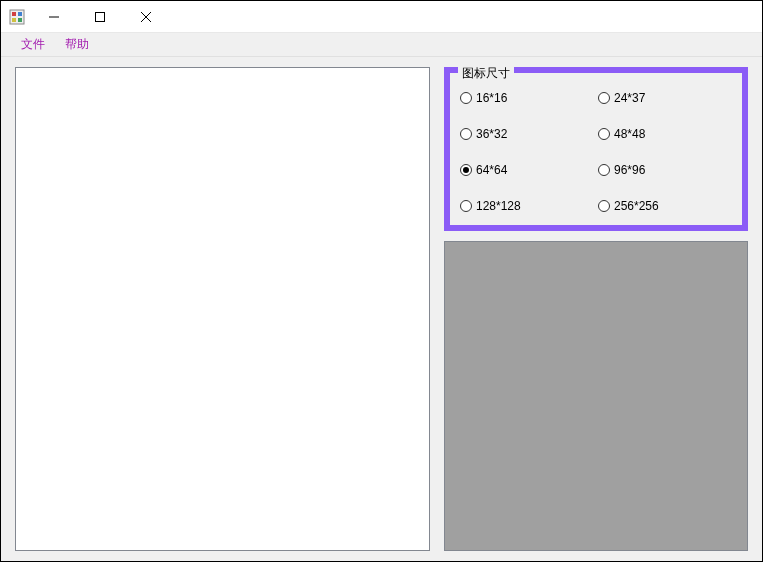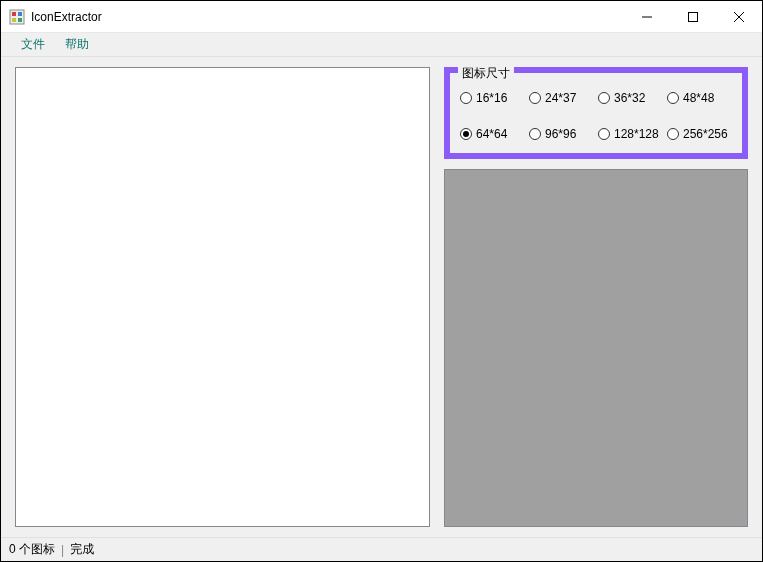--- a/index.html
+++ b/index.html
@@ -56,21 +56,21 @@
       height: 24px;
       background: #f0f0f0;
       display: flex;
       align-items: center;
       padding-left: 10px;
       border-bottom: 1px solid #e0e0e0;
     }
     .menu-item {
       padding: 2px 10px;
       font-size: 12px;
-      color: #0f766e;
+      color: #a21caf;
     }
     .client {
       flex: 1;
       display: flex;
       padding: 10px 14px 10px 14px;
       gap: 14px;
     }
     .left-panel {
       flex: 1;
       background: #fff;
@@ -92,21 +92,21 @@
       position: absolute;
       top: -8px;
       left: 8px;
       background: #f0f0f0;
       padding: 0 4px;
       font-size: 12px;
       color: #000;
     }
     .radio-grid {
       display: grid;
-      grid-template-columns: repeat(4, 1fr);
+      grid-template-columns: repeat(2, 1fr);
       row-gap: 22px;
       column-gap: 4px;
     }
     .radio {
       display: flex;
       align-items: center;
       gap: 4px;
       font-size: 12px;
       color: #000;
       white-space: nowrap;
@@ -158,21 +158,20 @@
   <div class="titlebar">
     <span class="app-icon">
       <svg width="16" height="16" viewBox="0 0 16 16">
         <rect x="1" y="1" width="14" height="14" fill="#eee" stroke="#888" stroke-width="1"></rect>
         <rect x="3" y="3" width="4" height="4" fill="#d04040"></rect>
         <rect x="9" y="3" width="4" height="4" fill="#4080d0"></rect>
         <rect x="3" y="9" width="4" height="4" fill="#d0c040"></rect>
         <rect x="9" y="9" width="4" height="4" fill="#40a060"></rect>
       </svg>
     </span>
-    <span class="title">IconExtractor</span>
     <div class="win-controls">
       <div class="win-btn">
         <svg width="10" height="10" viewBox="0 0 10 10">
             <line x1="0" y1="5" x2="10" y2="5" stroke="#000" stroke-width="1"></line>
           </svg>
       </div>
       <div class="win-btn">
         <svg width="10" height="10" viewBox="0 0 10 10">
             <rect x="0.5" y="0.5" width="9" height="9" fill="none" stroke="#000" stroke-width="1"></rect>
           </svg>
@@ -228,19 +227,14 @@
           <label class="radio">
               <span class="dot"></span>
               <span>256*256</span>
             </label>
         </div>
       </div>
       <div class="preview"></div>
     </div>
   </div>
 
-  <div class="statusbar">
-    <span>0 个图标</span>
-    <span class="status-sep">|</span>
-    <span>完成</span>
-  </div>
 
 </div>
 
 </body></html>

